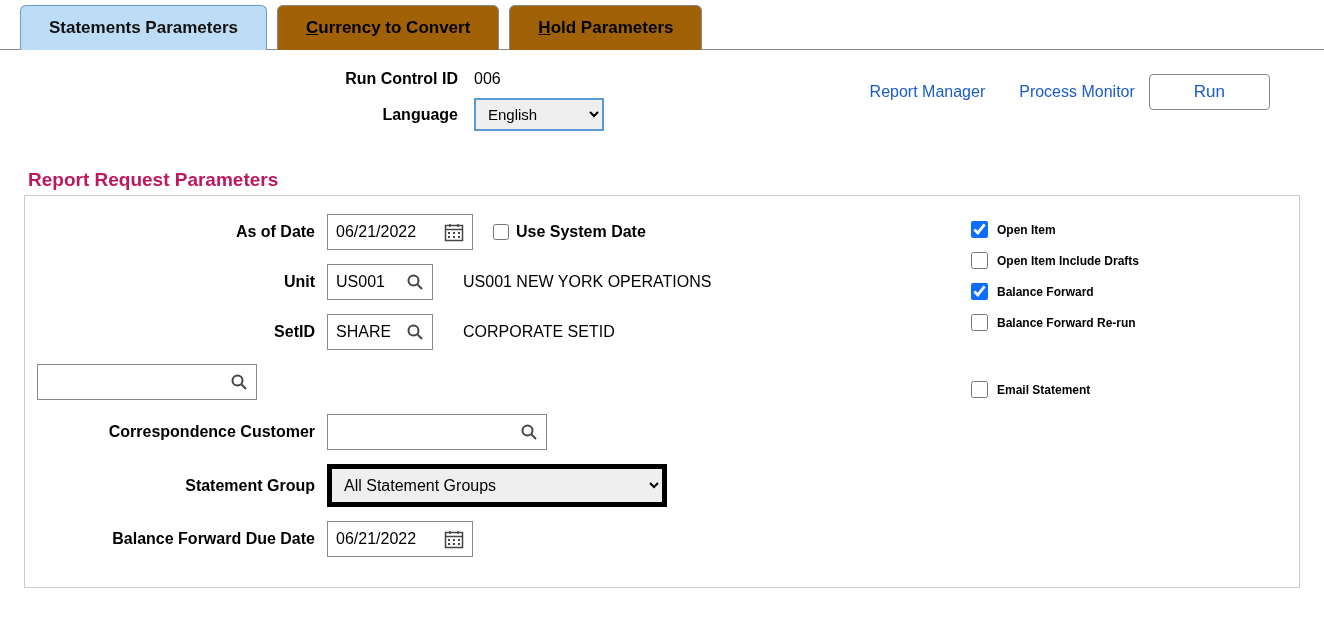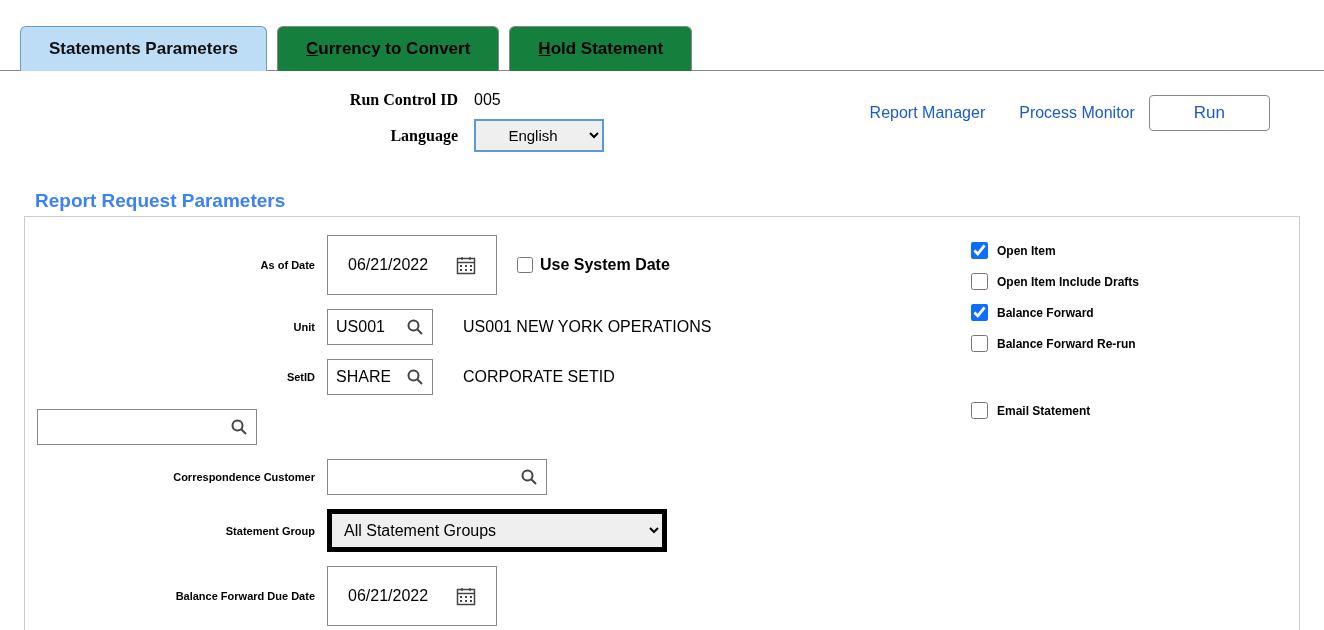--- a/index.html
+++ b/index.html
@@ -9,30 +9,30 @@
     font-family: Arial, Helvetica, sans-serif;
     font-size: 15px;
     color: #000;
     background: #fff;
     width: 1324px;
   }
   .tabs {
     display: flex;
     border-bottom: 1px solid #888;
     padding-left: 20px;
-    padding-top: 25px;
+    padding-top: 4px;
     gap: 10px;
     text-align: right;
   }
   .tab {
     padding: 12px 28px;
     border: 1px solid #888;
     border-bottom: none;
     border-radius: 6px 6px 0 0;
-    background: #15803d;
+    background: #a16207;
     cursor: pointer;
     font-size: 17px;
     font-weight: 600;
     position: relative;
     top: 1px;
   }
   .tab.active {
     background: #bddcf5;
     border-color: #6b9bc7;
     color: #111;
@@ -71,35 +71,33 @@
     display: flex;
     align-items: center;
     margin-bottom: 10px;
   }
   .lbl {
     width: 450px;
     text-align: right;
     padding-right: 16px;
     font-weight: 700;
     font-size: 16px;
-    font-family: Liberation Serif, serif;
   }
   .val-static { font-size: 16px; }
   select.lang {
     border: 2px solid #5b9bd5;
     padding: 5px 8px;
     font-size: 15px;
     min-width: 130px;
-    text-align: center;
   }
   .section-title {
-    color: #3b82f6;
+    color: #be185d;
     font-size: 19px;
     font-weight: 700;
-    margin: 28px 0 4px 11px;
+    margin: 28px 0 4px 4px;
   }
   .panel {
     border: 1px solid #ccc;
     padding: 18px 12px 30px 12px;
     display: flex;
   }
   .panel-left {
     width: 930px;
   }
   .panel-right {
@@ -108,28 +106,28 @@
   .frm-row {
     display: flex;
     align-items: center;
     margin-bottom: 14px;
   }
   .frm-lbl {
     width: 290px;
     text-align: right;
     padding-right: 12px;
     font-weight: 700;
-    font-size: 11px;
+    font-size: 16px;
   }
   .date-box {
     display: flex;
     align-items: center;
     border: 1px solid #888;
     background: #fff;
-    padding: 12px;
+    padding: 0;
   }
   .date-box input {
     border: none;
     padding: 8px 8px;
     font-size: 16px;
     width: 108px;
     outline: none;
   }
   .date-box .cal-ic {
     padding: 4px 8px;
@@ -185,30 +183,30 @@
   }
   input[type="checkbox"] { width: 16px; height: 16px; accent-color: #0d6efd; }
   .gap-top { margin-top: 44px; }
 </style>
 </head>
 <body>
 
 <div class="tabs">
   <div class="tab active"><span>Statements Parameters</span></div>
   <div class="tab"><span class="underline">C</span><span>urrency to Convert</span></div>
-  <div class="tab"><span class="underline">H</span><span>old Statement</span></div>
+  <div class="tab"><span class="underline">H</span><span>old Parameters</span></div>
 </div>
 
 <div class="content">
 
   <div class="header-row">
     <div class="header-left">
       <div class="lbl-row">
         <div class="lbl">Run Control ID</div>
-        <div class="val-static">005</div>
+        <div class="val-static">006</div>
       </div>
       <div class="lbl-row">
         <div class="lbl">Language</div>
         <select class="lang">
           <option>English</option>
         </select>
       </div>
     </div>
     <div class="header-right">
       <span class="link">Report Manager</span>

